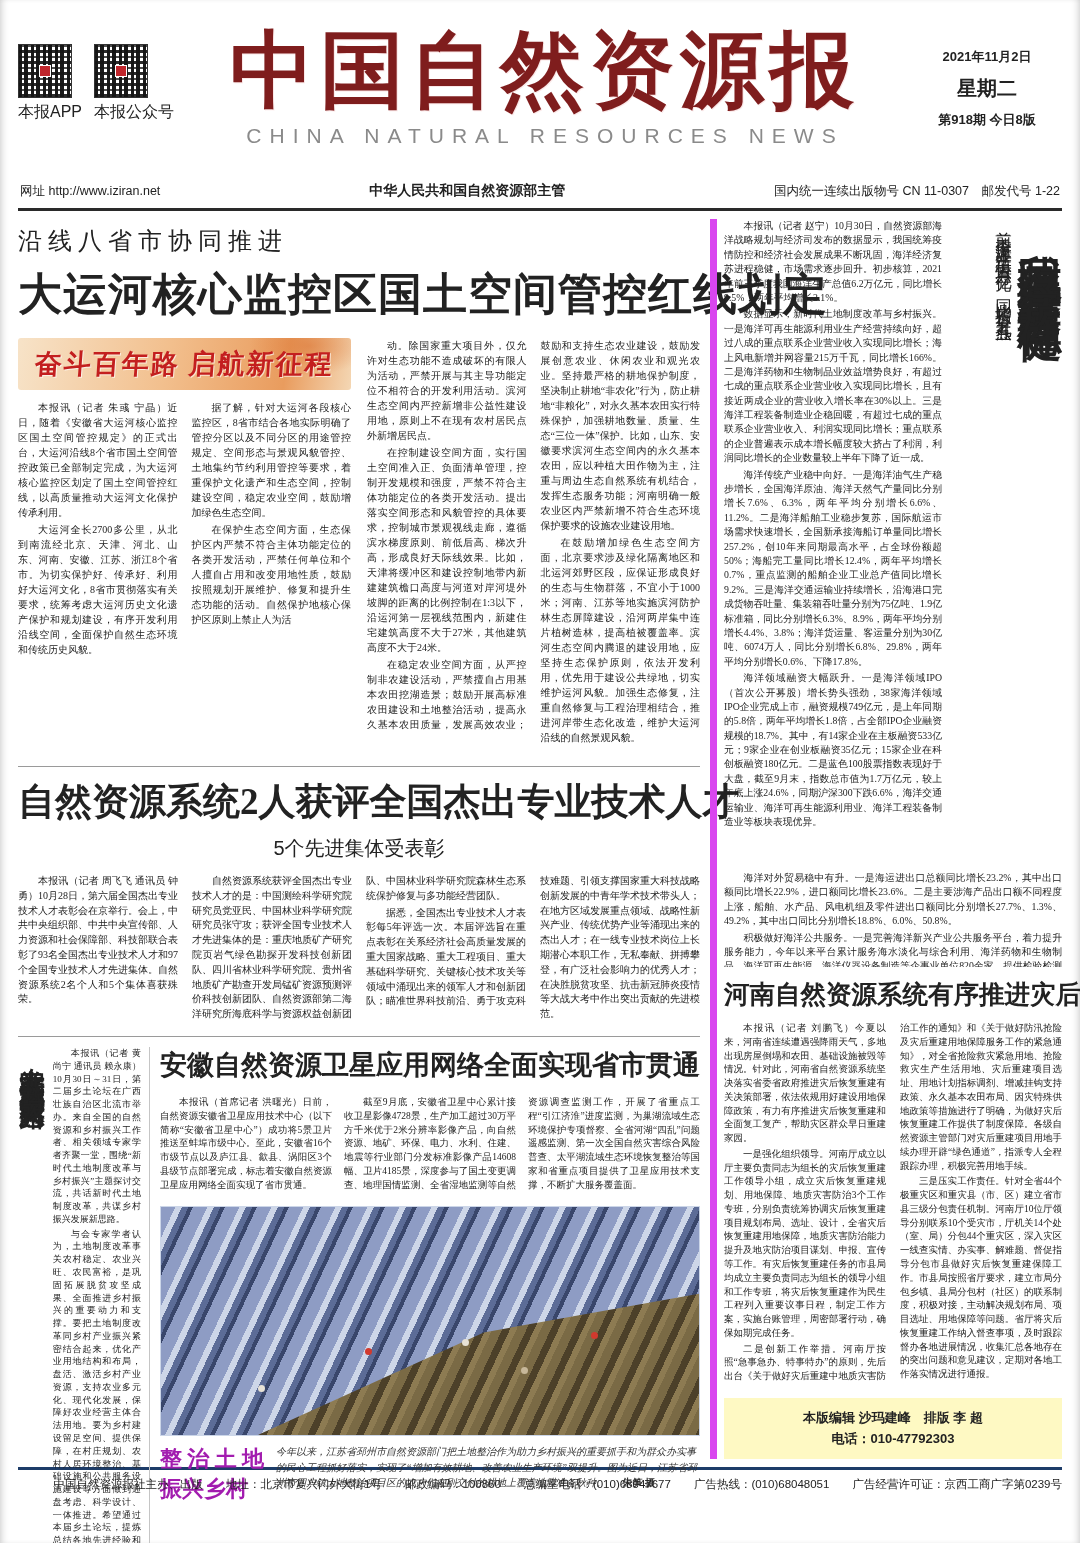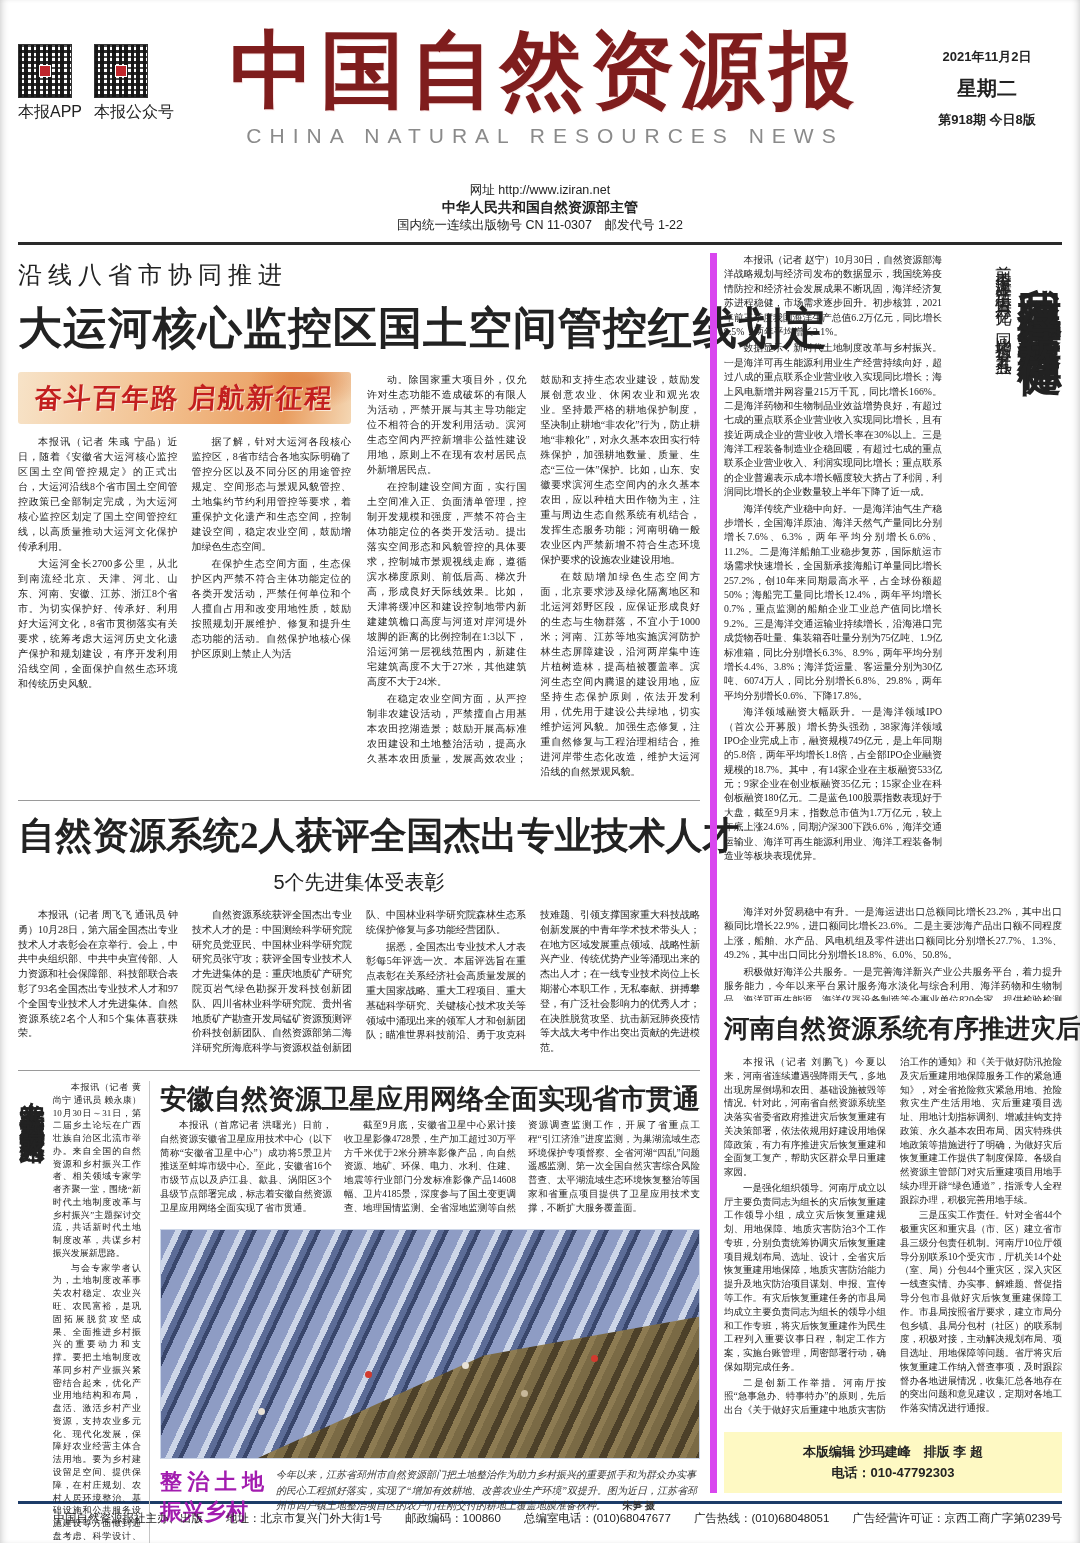--- a/index.html
+++ b/index.html
@@ -29,21 +29,20 @@
     text-shadow:1px 1px 0 #e98a8a33;
   }
   .mast-en { font-size:21px; color:#8a8a8a; letter-spacing:8px; margin-top:10px; font-family:"Liberation Sans",sans-serif; }
   .date-block { width:150px; text-align:center; padding-top:22px; font-size:13px; font-weight:bold; font-family:"Liberation Sans",sans-serif; }
   .date-block > div { margin-bottom:9px; }
   .date-week { font-size:20px; }
   .info-row {
     display:flex; justify-content:space-between; align-items:center;
     font-size:12.5px; padding:6px 2px 8px 2px; border-bottom:3px solid #2a2a2a;
     font-family:"Liberation Sans",sans-serif;
-    flex-direction:column;
   }
   .info-center { font-weight:bold; font-size:14px; }
   
   .content { display:flex; margin-top:8px; height:1240px; }
   .left-main { width:692px; padding-right:10px; }
   .right-col { width:352px; border-left:7px solid #d946ef; padding-left:7px; }
   p { text-align:justify; text-indent:2em; margin-bottom:2px; }
   
   .kicker { text-align:left; font-size:24px; letter-spacing:6px; margin-top:6px; }
   .headline-1 {
@@ -78,21 +77,21 @@
   .bottom-row { display:flex; margin-top:4px; height:500px; }
   .forum { width:180px; display:flex; border-right:1px solid #c5c5c5; padding-right:8px; }
   .forum-head {
     writing-mode:vertical-rl; font-size:25px; font-weight:900; line-height:1.15;
     font-family:"Liberation Sans",sans-serif; letter-spacing:2px; height:498px; margin-right:6px;
   }
   .forum-body { flex:1; font-size:9px; line-height:1.42; overflow:hidden; height:498px; }
   .satellite { flex:1; padding-left:10px; }
   .headline-3 {
     text-align:center; font-size:27px; font-weight:900; white-space:nowrap;
-    font-family:"Liberation Serif",serif; margin-bottom:2px;
+    font-family:"Liberation Serif",serif; margin-bottom:13px;
   }
   .cols-3 { column-count:3; column-gap:12px; font-size:9.5px; line-height:1.45; height:102px; overflow:hidden; margin-bottom:8px; }
   .photo { height:230px; position:relative; overflow:hidden; border:1px solid #ccd6e8; }
   .photo-film { position:absolute; inset:0;
     background:repeating-linear-gradient(115deg,#8e9cc4 0 13px,#cdd6e8 13px 19px,#5c6c97 19px 25px,#39466b 25px 29px);
   }
   .photo-soil { position:absolute; inset:0;
     background:repeating-linear-gradient(115deg,#7a6a45 0 9px,#4c4029 9px 16px,#8d7b52 16px 22px);
     clip-path:polygon(100% 38%, 100% 100%, 18% 100%, 60% 55%);
   }

